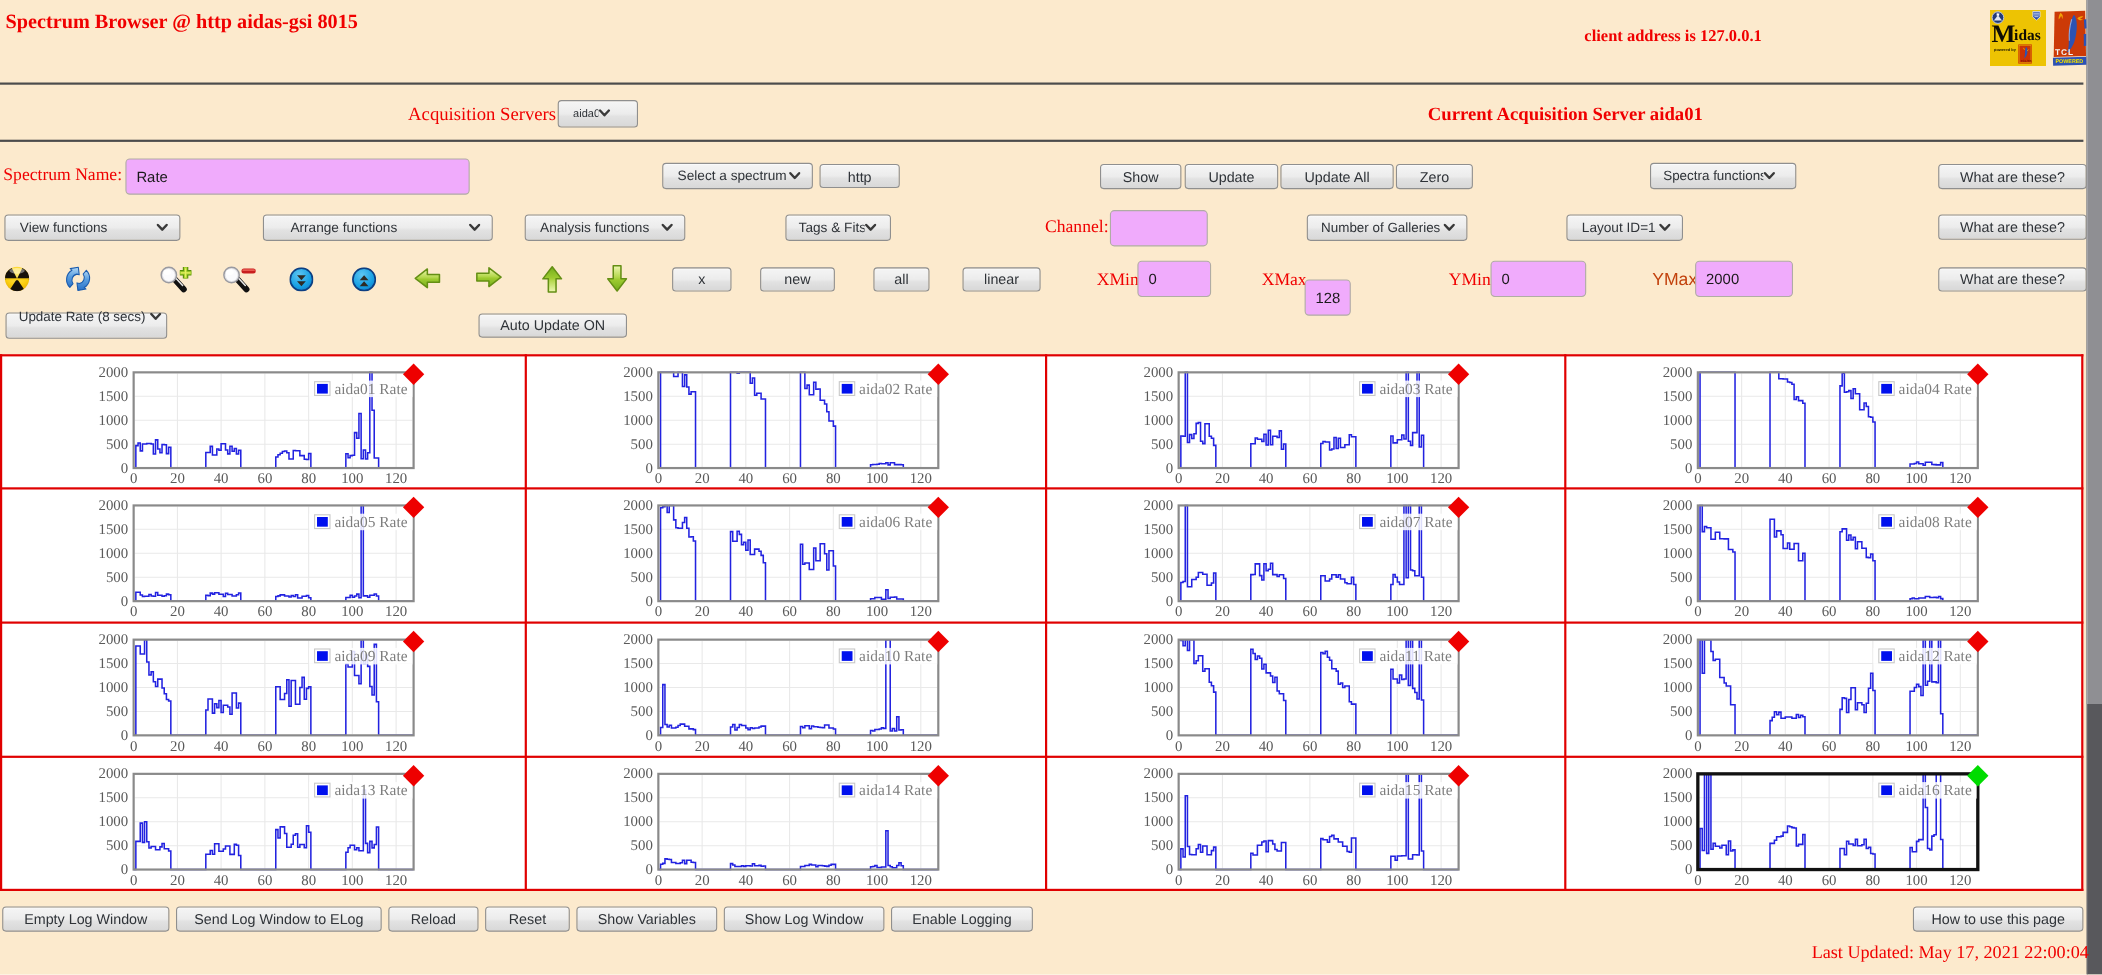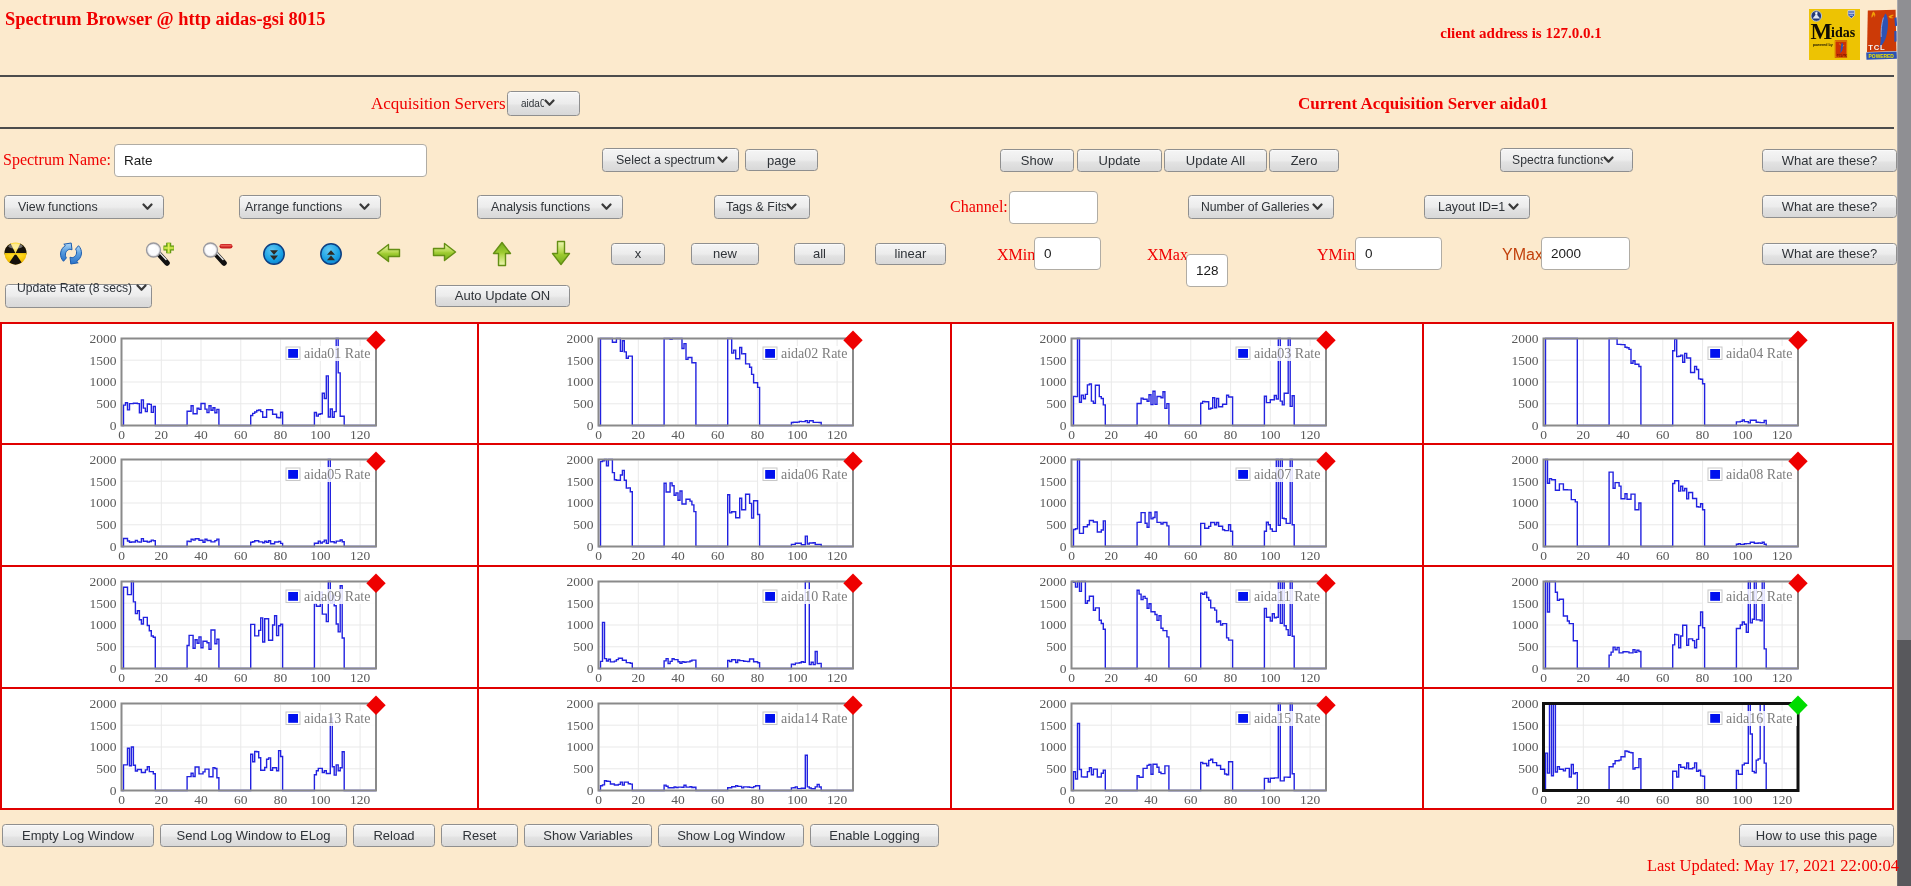--- a/index.html
+++ b/index.html
@@ -3,21 +3,21 @@
 html,body{margin:0;padding:0}
 body{width:1911px;height:886px;background:#fceacd;position:relative;overflow:hidden;
  font-family:"Liberation Sans",sans-serif}
 .btn,.sel{position:absolute;box-sizing:border-box;display:flex;align-items:center;
  border:1px solid #8f8f8f;border-radius:3.5px;color:#2f3338;
  background:linear-gradient(to bottom,#f5f5f5 0%,#ececec 50%,#e2e2e2 60%,#d8d8d8 100%);
  box-shadow:0 1px 0 rgba(255,255,255,.5) inset;white-space:nowrap}
 .btn{justify-content:center}
 .sel{justify-content:space-between}
 .sel span{overflow:hidden}
-.inp{position:absolute;box-sizing:border-box;background:#ffffff;border:1px solid #b0aca4;
+.inp{position:absolute;box-sizing:border-box;background:#f0abfc;border:1px solid #b0aca4;
  border-radius:4px;font-size:13.5px;color:#1a1a1a;display:flex;align-items:center;
  padding-left:9px}
 .hr{position:absolute;left:0;width:1894px;height:2px;background:#4c4c4c}
 </style></head><body>
 <div style="position:absolute;left:1897px;top:0;width:14px;height:886px;background:#58585c;border-left:1px solid #6e6e72;box-sizing:border-box"></div>
 <div style="position:absolute;left:1897px;top:0;width:14px;height:640px;background:#8f8f93;border-left:1px solid #a9a9ad;box-sizing:border-box"></div>
 <div style="position:absolute;left:5px;top:9px;font-family:'Liberation Serif',serif;font-weight:bold;font-size:18.4px;color:#f00000">Spectrum Browser @ http aidas-gsi 8015</div>
 <div style="position:absolute;left:1521px;top:25px;transform:translateX(-50%);font-family:'Liberation Serif',serif;font-weight:bold;font-size:15px;color:#f00000;white-space:nowrap">client address is 127.0.0.1</div>
 <svg style="position:absolute;left:1809px;top:9px" width="51" height="51" viewBox="0 0 51 51">
 <rect width="51" height="51" fill="#edc303"></rect>
@@ -64,39 +64,39 @@
   </div>
 <div style="position:absolute;left:1423px;transform:translateX(-50%);top:94px;font-weight:bold;font-family:'Liberation Serif',serif;font-size:17px;color:#f00000;white-space:nowrap">Current Acquisition Server aida01</div>
 <div style="position:absolute;left:3px;top:151px;font-family:'Liberation Serif',serif;font-size:16px;color:#f00000;white-space:nowrap">Spectrum Name:</div>
 <div class="inp" style="left:114px;top:144px;width:313px;height:33px">Rate</div>
 <div class="sel" style="left:602px;top:148px;width:137px;height:23.5px;padding:0 10px 0 13px;font-size:12.4px">
     <span>Select a spectrum</span>
     <svg width="11" height="8" viewBox="0 0 11 8" style="flex:none">
       <polyline points="1.5,1.5 5.5,5.8 9.5,1.5" fill="none" stroke="#3a3a3a" stroke-width="2.2" stroke-linecap="round" stroke-linejoin="round"></polyline>
     </svg>
   </div>
-<div class="btn" style="left:745px;top:149px;width:73px;height:22px;font-size:13px">page</div>
+<div class="btn" style="left:745px;top:149px;width:73px;height:22px;font-size:13px">http</div>
 <div class="btn" style="left:1000px;top:148.8px;width:74px;height:22.8px;font-size:13px">Show</div>
 <div class="btn" style="left:1077px;top:148.8px;width:85px;height:22.8px;font-size:13px">Update</div>
 <div class="btn" style="left:1164px;top:148.8px;width:103px;height:22.8px;font-size:13px">Update All</div>
 <div class="btn" style="left:1269px;top:148.8px;width:70px;height:22.8px;font-size:13px">Zero</div>
 <div class="sel" style="left:1500px;top:148px;width:133px;height:23.5px;padding:0 18px 0 11px;font-size:12.2px">
     <span>Spectra functions</span>
     <svg width="11" height="8" viewBox="0 0 11 8" style="flex:none">
       <polyline points="1.5,1.5 5.5,5.8 9.5,1.5" fill="none" stroke="#3a3a3a" stroke-width="2.2" stroke-linecap="round" stroke-linejoin="round"></polyline>
     </svg>
   </div>
 <div class="btn" style="left:1762px;top:148.8px;width:135px;height:22.8px;font-size:13px">What are these?</div>
 <div class="sel" style="left:4px;top:195px;width:160px;height:23.5px;padding:0 10px 0 13px;font-size:12.4px">
     <span>View functions</span>
     <svg width="11" height="8" viewBox="0 0 11 8" style="flex:none">
       <polyline points="1.5,1.5 5.5,5.8 9.5,1.5" fill="none" stroke="#3a3a3a" stroke-width="2.2" stroke-linecap="round" stroke-linejoin="round"></polyline>
     </svg>
   </div>
-<div class="sel" style="left:239px;top:195px;width:142px;height:23.5px;padding:0 10px 0 5px;font-size:12.4px">
+<div class="sel" style="left:239px;top:195px;width:209px;height:23.5px;padding:0 10px 0 24px;font-size:12.4px">
     <span>Arrange functions</span>
     <svg width="11" height="8" viewBox="0 0 11 8" style="flex:none">
       <polyline points="1.5,1.5 5.5,5.8 9.5,1.5" fill="none" stroke="#3a3a3a" stroke-width="2.2" stroke-linecap="round" stroke-linejoin="round"></polyline>
     </svg>
   </div>
 <div class="sel" style="left:477px;top:195px;width:146px;height:23.5px;padding:0 10px 0 13px;font-size:12.4px">
     <span>Analysis functions</span>
     <svg width="11" height="8" viewBox="0 0 11 8" style="flex:none">
       <polyline points="1.5,1.5 5.5,5.8 9.5,1.5" fill="none" stroke="#3a3a3a" stroke-width="2.2" stroke-linecap="round" stroke-linejoin="round"></polyline>
     </svg>

